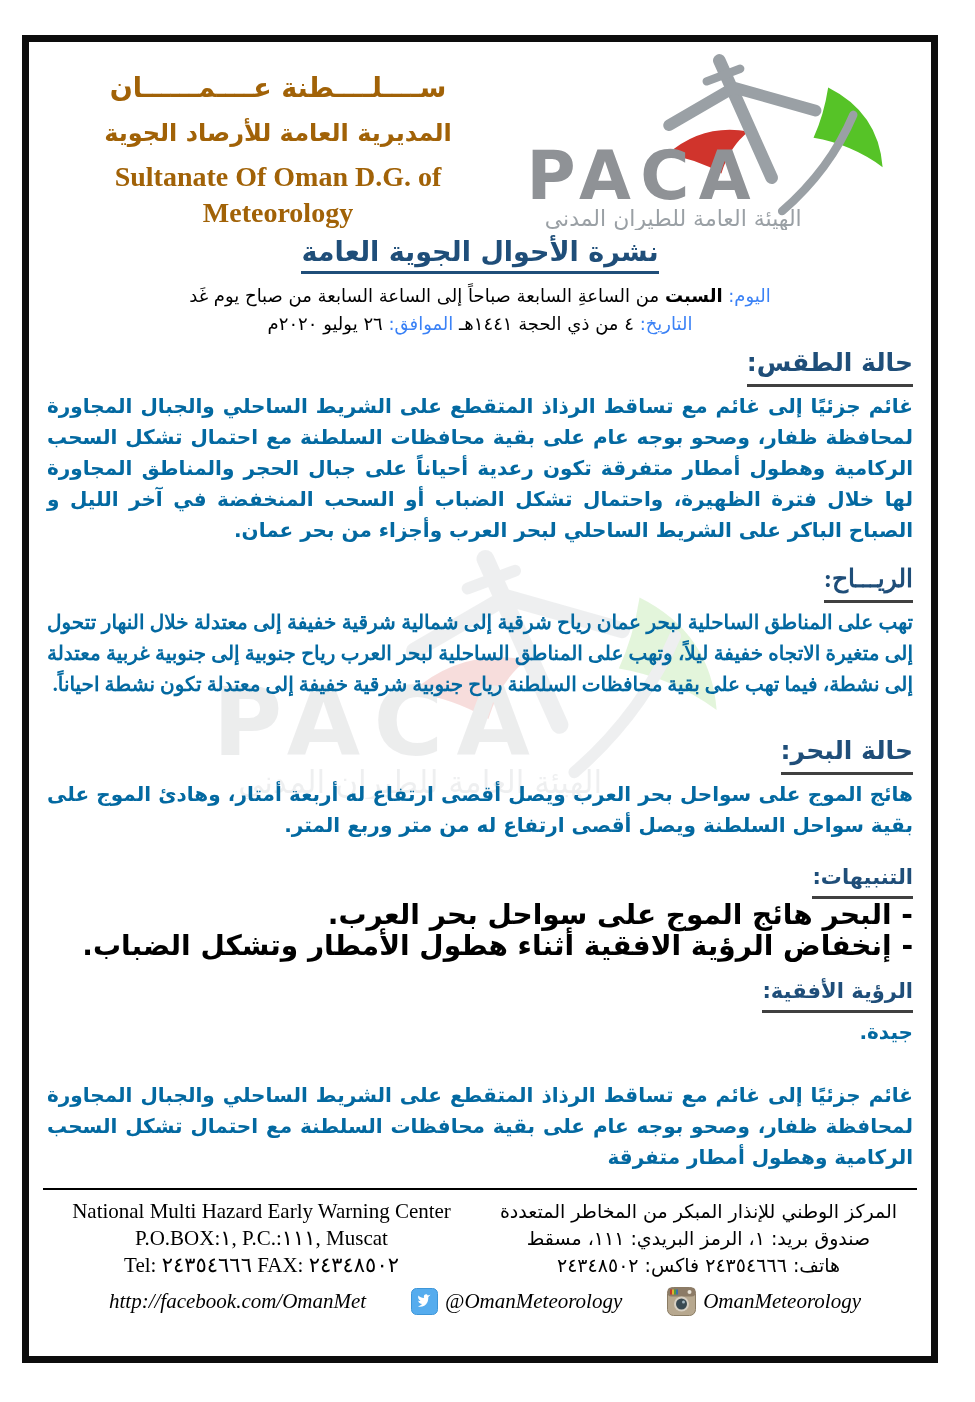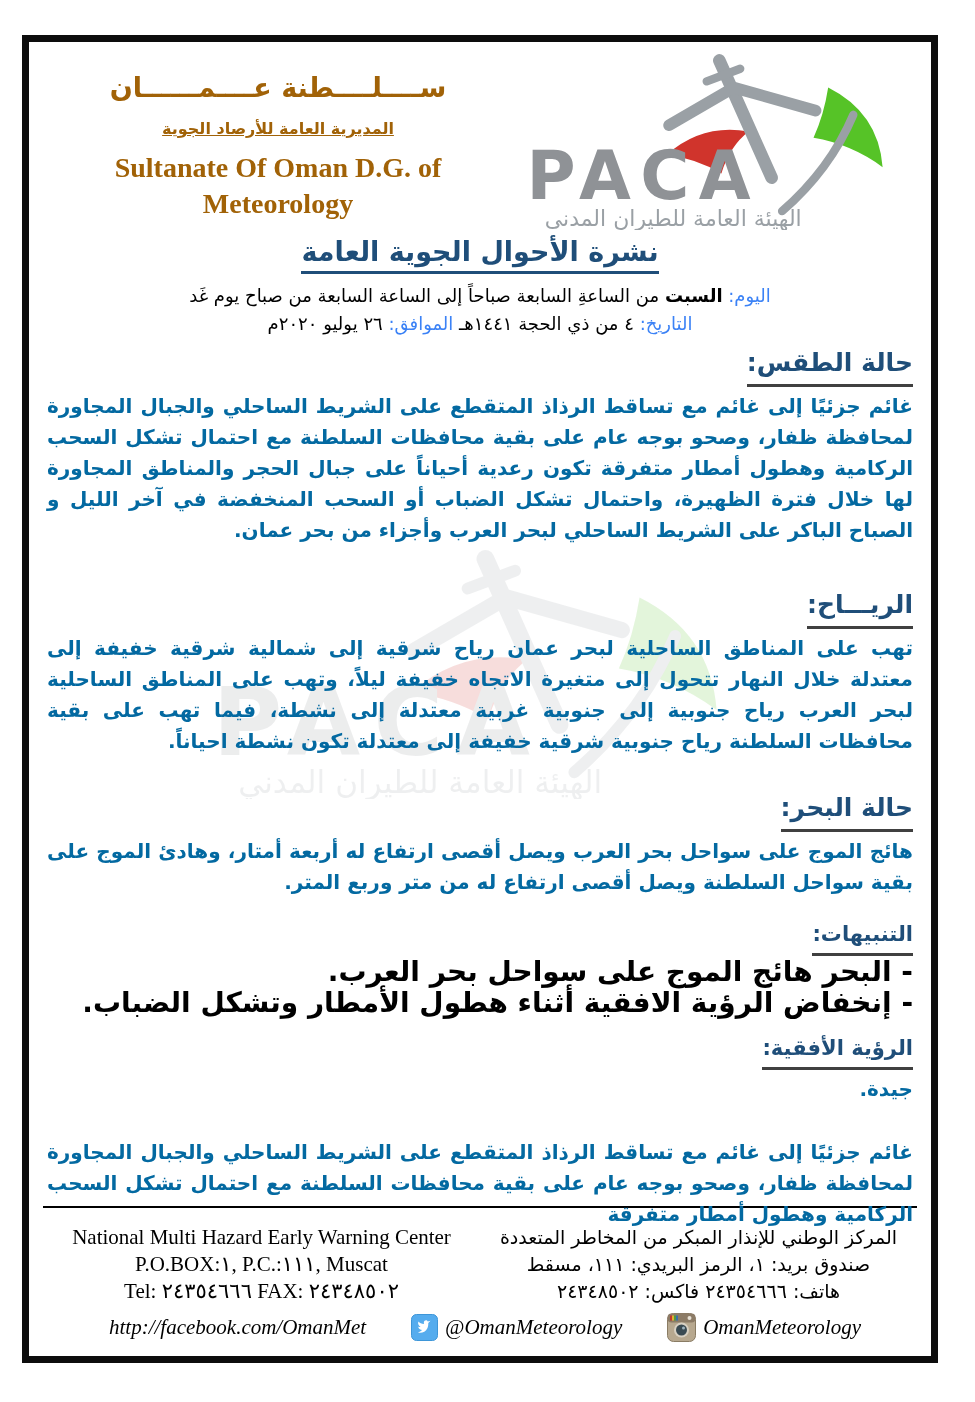--- a/index.html
+++ b/index.html
@@ -10,21 +10,21 @@
   .frame {
     position:absolute; left:22px; top:35px; width:916px; height:1328px;
     border:7px solid #0d0d0d; box-sizing:border-box;
   }
   .inner { position:relative; width:100%; height:100%; box-sizing:border-box; padding:10px 14px; overflow:hidden; }
 
   
   .header { display:flex; flex-direction:row; align-items:flex-start; position:relative; z-index:2; }
   .org-block { width:410px; margin-left:30px; padding-top:20px; text-align:center; color:#a16207; font-weight:bold; }
   .org-ar1 { font-size:27px; margin-bottom:16px; }
-  .org-ar2 { font-size:16px; margin-bottom:12px;text-decoration:underline; }
+  .org-ar2 { font-size:24px; margin-bottom:12px; }
   .org-en  { font-family:"Liberation Serif", serif; font-size:28px; line-height:1.3; }
   .logo-block { margin-left:auto; margin-right:4px; width:400px; }
 
   
   .title-row { text-align:center; margin-top:2px; position:relative; z-index:2; }
   .title-row span {
     display:inline-block; color:#1f4e79; font-weight:bold; font-size:27px;
     border-bottom:3px solid #1f4e79; padding-bottom:4px;
   }
   .dates { text-align:center; direction:rtl; margin-top:8px; font-size:18px; line-height:28px; color:#000; position:relative; z-index:2; }
@@ -35,35 +35,35 @@
   .sections { direction:rtl; text-align:right; position:relative; z-index:2; padding:0 4px; }
   .sec-heading {
     display:inline-block; color:#1f4e79; font-weight:bold;
     border-bottom:3px solid #404040; padding-bottom:7px;
   }
   .h-lg { font-size:25px; }
   .h-md { font-size:21px; }
   .body-text { font-weight:bold; font-size:20px; line-height:31px; text-align:justify; color:#0369a1; margin-top:4px; }
   .plain { text-align:right; }
   .sec-weather { margin-top:10px; }
-  .sec-winds   { margin-top:44px; }
+  .sec-winds   { margin-top:18px;font-family:Liberation Serif, serif; }
   .sec-sea     { margin-top:36px; }
   .sec-warn    { margin-top:24px; }
   .warn-item { font-weight:bold; font-size:28px; line-height:31px; color:#000; }
   .sec-vis     { margin-top:18px; }
   .sec-tmrw    { margin-top:32px; }
   .sec-tmrw .sec-heading { border-bottom-width:2px; }
   .tmrw-main { font-size:20px; }
   .tmrw-note { font-size:15px; }
 
   
   .watermark { position:absolute; top:505px; left:165px; width:565px; opacity:0.16; z-index:1; pointer-events:none; }
 
   
-  .footer { position:absolute; left:14px; right:14px; bottom:14px; border-top:2px solid #000; padding-top:16px;margin-top:48px; }
+  .footer { position:absolute; left:14px; right:14px; bottom:40px; border-top:2px solid #000; padding-top:8px;margin-top:48px; }
   .f-cols { display:flex; }
   .f-col { width:50%; box-sizing:border-box; }
   .f-en { font-family:"Liberation Serif", serif; font-size:21px; line-height:27px; text-align:center; color:#000; }
   .f-ar { direction:rtl; font-size:19px; line-height:27px; text-align:center; color:#000; }
   .social {
     display:flex; align-items:center; margin-top:8px; padding:0 56px 0 66px;
     justify-content:space-between; font-family:Liberation Serif, serif;
     font-style:italic; font-size:21px; color:#000;
   }
   .social .grp { display:flex; align-items:center; gap:7px; }

